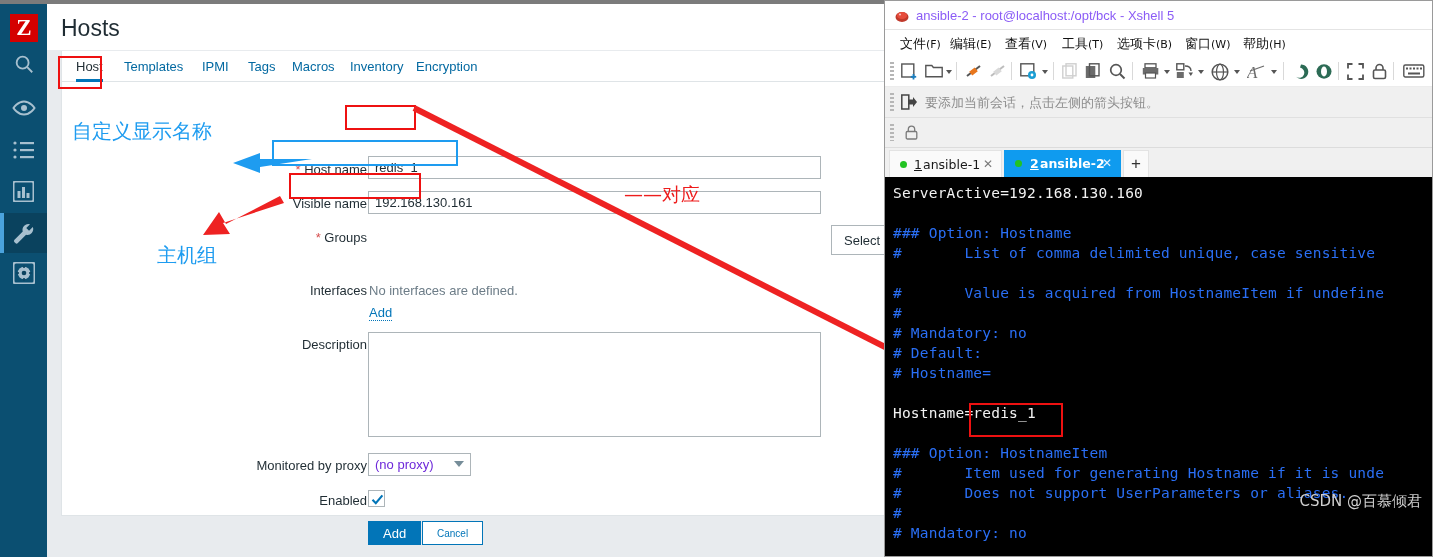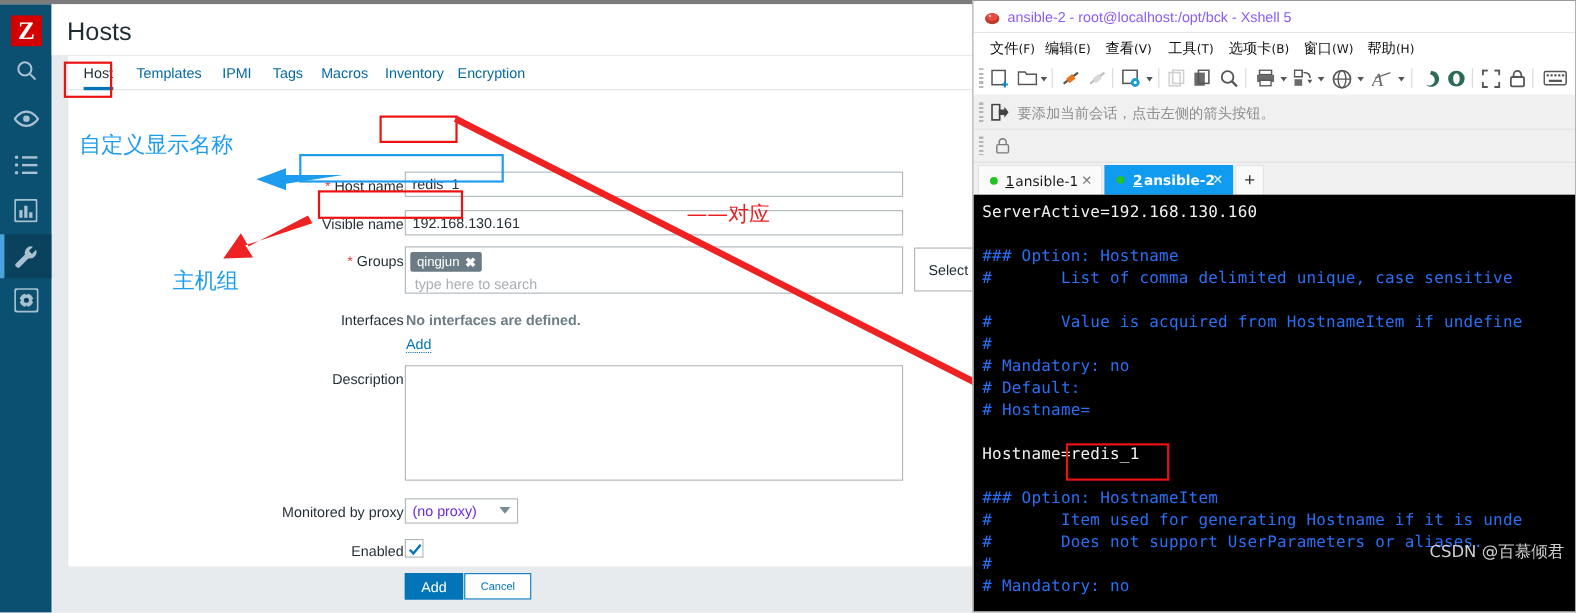--- a/index.html
+++ b/index.html
@@ -116,21 +116,21 @@
     font-size: 13px; height: 24px; padding: 0 14px; cursor: pointer;
     font-family: "Liberation Sans", sans-serif;
   }
   .btn-ghost {
     position: absolute; background: #fff; color: #0275b8; border: 1px solid #0275b8;
     font-size: 10px; height: 24px; padding: 0 14px; cursor: pointer;
     font-family: "Liberation Sans", sans-serif;
   }
   .btn-select {
     position: absolute; background: #fff; color: #1f2c33; border: 1px solid #adb5b9;
-    font-size: 13px; height: 40px; padding: 0 12px; cursor: pointer;
+    font-size: 13px; height: 30px; padding: 0 12px; cursor: pointer;
     font-family: "Liberation Sans", sans-serif;
   }
 
   
   .anno-cn {
     position: absolute; color: #1e9cf0; font-size: 20px;
     font-family: "DejaVu Sans", sans-serif; white-space: nowrap;
   }
   .anno-cn-red {
     position: absolute; color: #ee1c1c; font-size: 19px;
@@ -317,31 +317,24 @@
         </div>
         <input class="finput" style="left: 306px; top: 105px; width: 453px;" value="redis_1">
 
         <div class="flabel" style="left:190px; top:145px; width:115px;">Visible name</div>
         <input class="finput" style="left: 306px; top: 140px; width: 453px;" value="192.168.130.161">
 
         <div class="flabel" style="left:190px; top:179px; width:115px;">
           <span class="req">*</span>
           <span>Groups</span>
         </div>
-        <div class="multiselect" style="left:306px; top:173px; width:453px; height:43px;">
-          <div class="chip">
-            <span>qingjun</span>
-            <span class="x">✖</span>
-          </div>
-          <div class="msplaceholder">type here to search</div>
-        </div>
         <button class="btn-select" style="left:769px; top:174px;">Select</button>
 
         <div class="flabel" style="left:190px; top:232px; width:115px;">Interfaces</div>
-        <div class="statictext" style="left:307px; top:232px;font-weight:bold;">No interfaces are defined.</div>
+        <div class="statictext" style="left:307px; top:232px;">No interfaces are defined.</div>
         <div class="linkdotted" style="left:307px; top:254px;">Add</div>
 
         <div class="flabel" style="left:190px; top:286px; width:115px;">Description</div>
         <textarea class="desc" style="left: 306px; top: 281px; width: 453px; height: 105px;"></textarea>
 
         <div class="flabel" style="left:160px; top:407px; width:145px;">Monitored by proxy</div>
         <select class="proxy" style="left:306px; top:402px; width:103px;">
           <option>(no proxy)</option>
         </select>
         <div class="selarrow" style="left:392px; top:410px;"></div>

